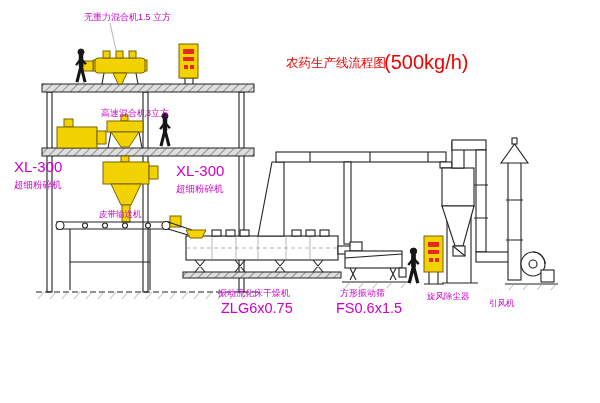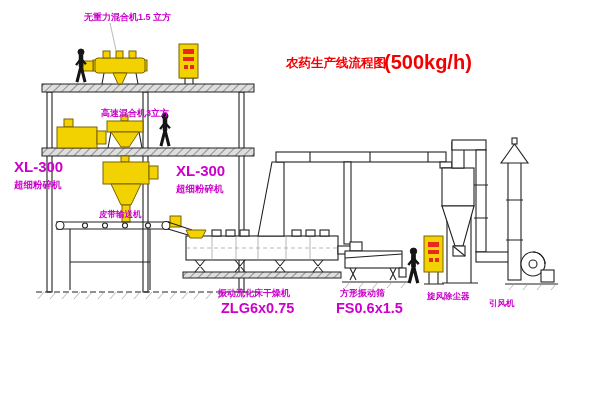--- a/index.html
+++ b/index.html
@@ -1,17 +1,17 @@
 <!DOCTYPE html>
 <html><head>
 <meta charset="utf-8">
 <style>
   html,body{margin:0;padding:0;background:#fff;}
   .stage{position:relative;width:600px;height:403px;background:#ffffff;overflow:hidden;
-         font-family:"Liberation Sans",sans-serif;font-weight:bold;}
+         font-family:"Liberation Sans",sans-serif;}
   svg text{font-family:"Liberation Sans",sans-serif;}
   .ln   {stroke:#222;stroke-width:1.1;fill:none;}
   .lnth {stroke:#999;stroke-width:0.7;fill:none;}
   .dash {stroke:#222;stroke-width:1;fill:none;stroke-dasharray:6 3;}
   .wbox {fill:#ffffff;stroke:#222;stroke-width:1.1;}
   .ybox {fill:#f2d200;stroke:#7a6200;stroke-width:1;}
   .rmark{fill:#e8281e;stroke:none;}
   .lbl  {fill:#cc00cc;}
   .rlbl {fill:#f20000;}
   .person{fill:#151515;stroke:#151515;}

